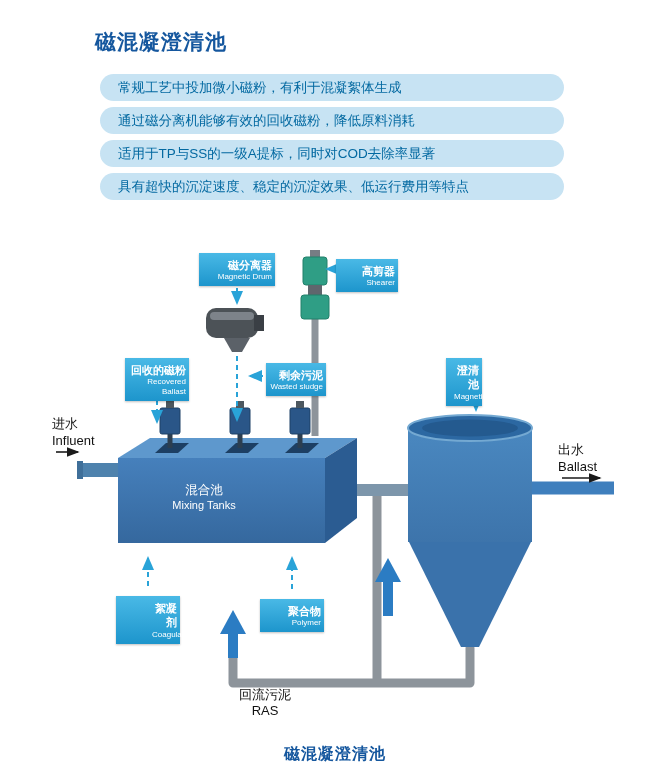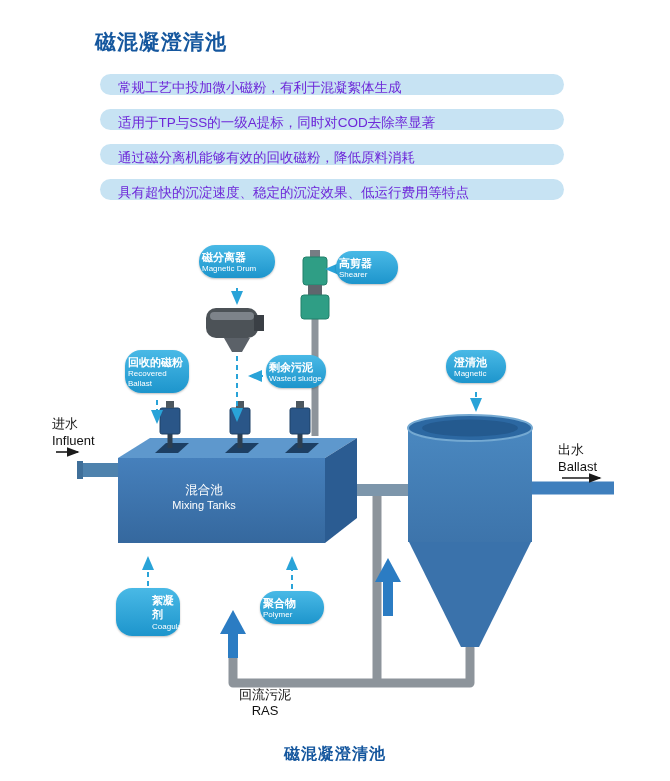--- a/index.html
+++ b/index.html
@@ -7,31 +7,32 @@
   body { font-family:"Liberation Sans","DejaVu Sans",sans-serif; }
   .page { position:relative; width:670px; height:781px; background:#ffffff; overflow:hidden; }
 
   .title {
     position:absolute; left:95px; top:28px;
     font-size:21px; font-weight:bold; color:#15579e; letter-spacing:1px;
   }
 
   .features { position:absolute; left:100px; top:74px; width:464px; }
   .feature {
-    height:21px; line-height:27px; background:#c7e3f3;
-    border-radius:14px; margin-bottom:14px; padding-left:18px;
-    font-size:13.5px; color:#6d28d9; white-space:nowrap; overflow:hidden;
+    height:27px; line-height:27px; background:#c7e3f3;
+    border-radius:14px; margin-bottom:6px; padding-left:18px;
+    font-size:13.5px; color:#0369a1; white-space:nowrap; overflow:hidden;
   }
 
   .diagram-svg { position:absolute; left:0; top:0; }
 
   .badge {
     position:absolute; background:linear-gradient(180deg,#49b9e6,#1d95cc);
-    border-radius:16px; color:#fff; text-align:left; padding:5px 3px 4px;
+    border-radius:0; color:#fff; text-align:right; padding:5px 3px 4px;
     box-shadow:0 1px 2px rgba(0,0,0,.25);
+    margin-top:8px;
   }
   .badge .zh { font-size:11px; font-weight:bold; line-height:1.3; }
   .badge .en { font-size:8px; line-height:1.25; }
 
   .dlabel { position:absolute; font-size:13px; color:#111; line-height:1.3; }
   .dlabel .en { font-size:13px; }
 
   .ras-label { position:absolute; left:222px; top:687px; width:86px; text-align:center;
     font-size:13px; color:#111; line-height:1.25; }
 
@@ -47,22 +48,22 @@
 </style>
 </head>
 <body>
 
 <div class="page">
 
   <h1 class="title">磁混凝澄清池</h1>
 
   <div class="features">
     <div class="feature">常规工艺中投加微小磁粉，有利于混凝絮体生成</div>
+    <div class="feature">通过磁分离机能够有效的回收磁粉，降低原料消耗</div>
     <div class="feature">适用于TP与SS的一级A提标，同时对COD去除率显著</div>
-    <div class="feature">通过磁分离机能够有效的回收磁粉，降低原料消耗</div>
     <div class="feature">具有超快的沉淀速度、稳定的沉淀效果、低运行费用等特点</div>
   </div>
 
   <svg class="diagram-svg" width="670" height="781" viewBox="0 0 670 781">
     <defs>
       <marker id="ab" markerWidth="8" markerHeight="8" refX="6" refY="3" orient="auto">
         <path d="M0,0 L7,3 L0,6 Z" fill="#29a3d8"></path>
       </marker>
       <marker id="ak" markerWidth="9" markerHeight="8" refX="7" refY="3" orient="auto">
         <path d="M0,0 L8,3 L0,6 Z" fill="#1a1a1a"></path>
@@ -174,21 +175,21 @@
   <div class="badge" style="left:125px; top:350px; width:64px;">
     <div class="zh">回收的磁粉</div>
     <div class="en">Recovered Ballast</div>
   </div>
 
   <div class="badge" style="left:266px; top:355px; width:60px;">
     <div class="zh">剩余污泥</div>
     <div class="en">Wasted sludge</div>
   </div>
 
-  <div class="badge" style="left:446px; top:350px; width:60px;padding-left:8px;">
+  <div class="badge" style="left:446px; top:350px; width:36px;padding-left:8px;">
     <div class="zh">澄清池</div>
     <div class="en">Magnetic</div>
   </div>
 
   <div class="badge" style="left:116px; top:588px; width:64px;padding-left:36px;">
     <div class="zh">絮凝剂</div>
     <div class="en">Coagulant</div>
   </div>
 
   <div class="badge" style="left:260px; top:591px; width:64px;">

